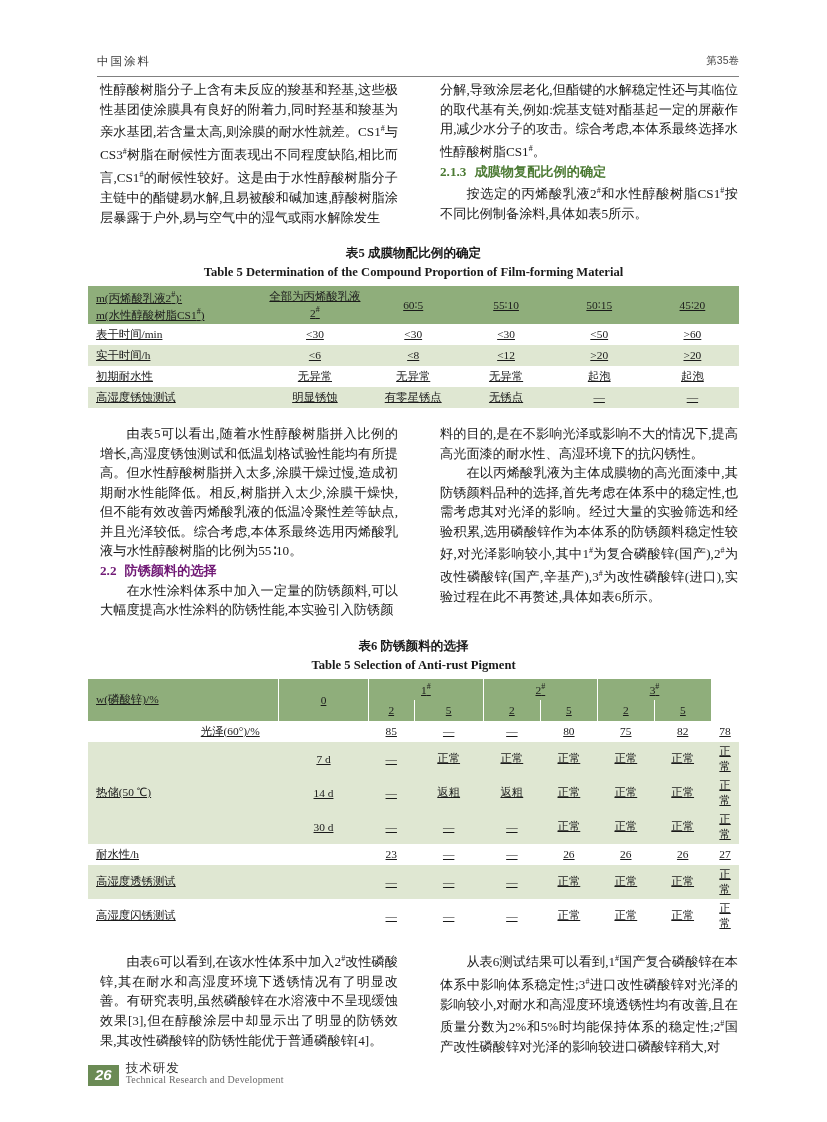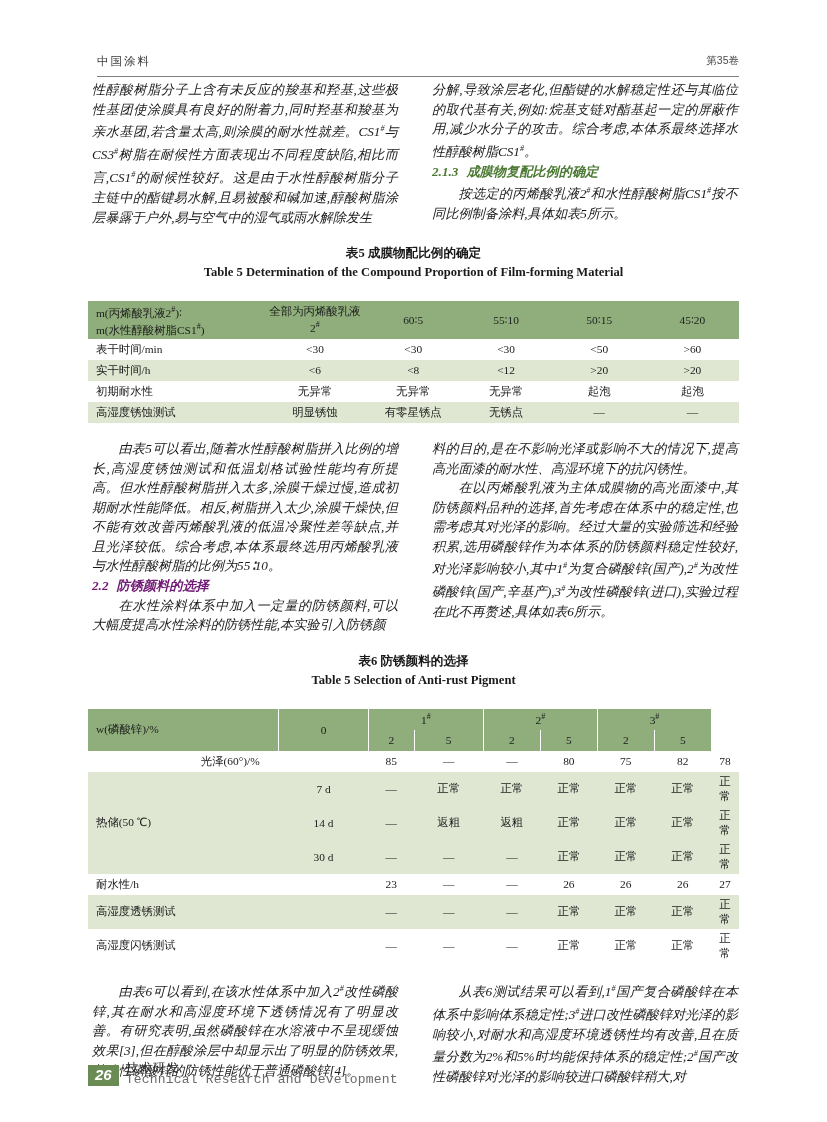--- a/index.html
+++ b/index.html
@@ -30,26 +30,25 @@
     font-family:"Liberation Sans", sans-serif;
     font-size:10.5px;color:#4a4a4a;
   }
   
   .cols{
     position:absolute;left:88px;top:80px;width:651px;
   }
   .row{display:flex;gap:30px;}
   .col{width:310px;}
   p{
-    margin:0 0 0 4px;
+    margin:0 0 0 12px;
     font-size:13.2px;
     line-height:19.6px;
     text-align:justify;
     text-justify:inter-ideograph;
-    font-style:italic;
   }
   p.indent{text-indent:2em;}
   .sec-h{
     font-size:13.2px;line-height:19.6px;
     color:#4c7a34;font-weight:bold;
     margin-top:0;
   }
   .sec-h .num{margin-right:8px;}
   .sec-h.green{color:#701a75;}
   
@@ -58,21 +57,22 @@
     text-align:center;
     font-size:12.6px;
     font-weight:bold;
     line-height:17px;
     margin-top:2px;
   }
   table{
     border-collapse:collapse;
     width:651px;
     font-size:11.4px;
-    margin-top:20px;
+    margin-top:5px;
+    text-decoration:underline;
   }
   table td,table th{
     border:none;
     padding:2px 4px;
     text-align:center;
     vertical-align:middle;
     height:17px;
   }
   .t5 thead td{
     background:#8fae7b;
@@ -108,22 +108,22 @@
     font-size:15px;
     padding:2px 7px 3px 7px;
     line-height:16px;
   }
   .f-cn{
     font-family:"Liberation Sans", sans-serif;
     font-size:12.5px;color:#2b2b2b;letter-spacing:1px;
     line-height:14px;
   }
   .f-en{
-    font-family:Liberation Mono, monospace;
-    font-size:13px;color:#6a6a6a;letter-spacing:.2px;
+    font-family:Liberation Serif, serif;
+    font-size:10px;color:#6a6a6a;letter-spacing:.2px;
     line-height:10px;
   }
   .foot-txt{display:flex;flex-direction:column;justify-content:flex-end;padding-bottom:1px;}
   sup{font-size:8px;vertical-align:super;}
 </style>
 </head>
 <body>
 
 <div class="page">
 

